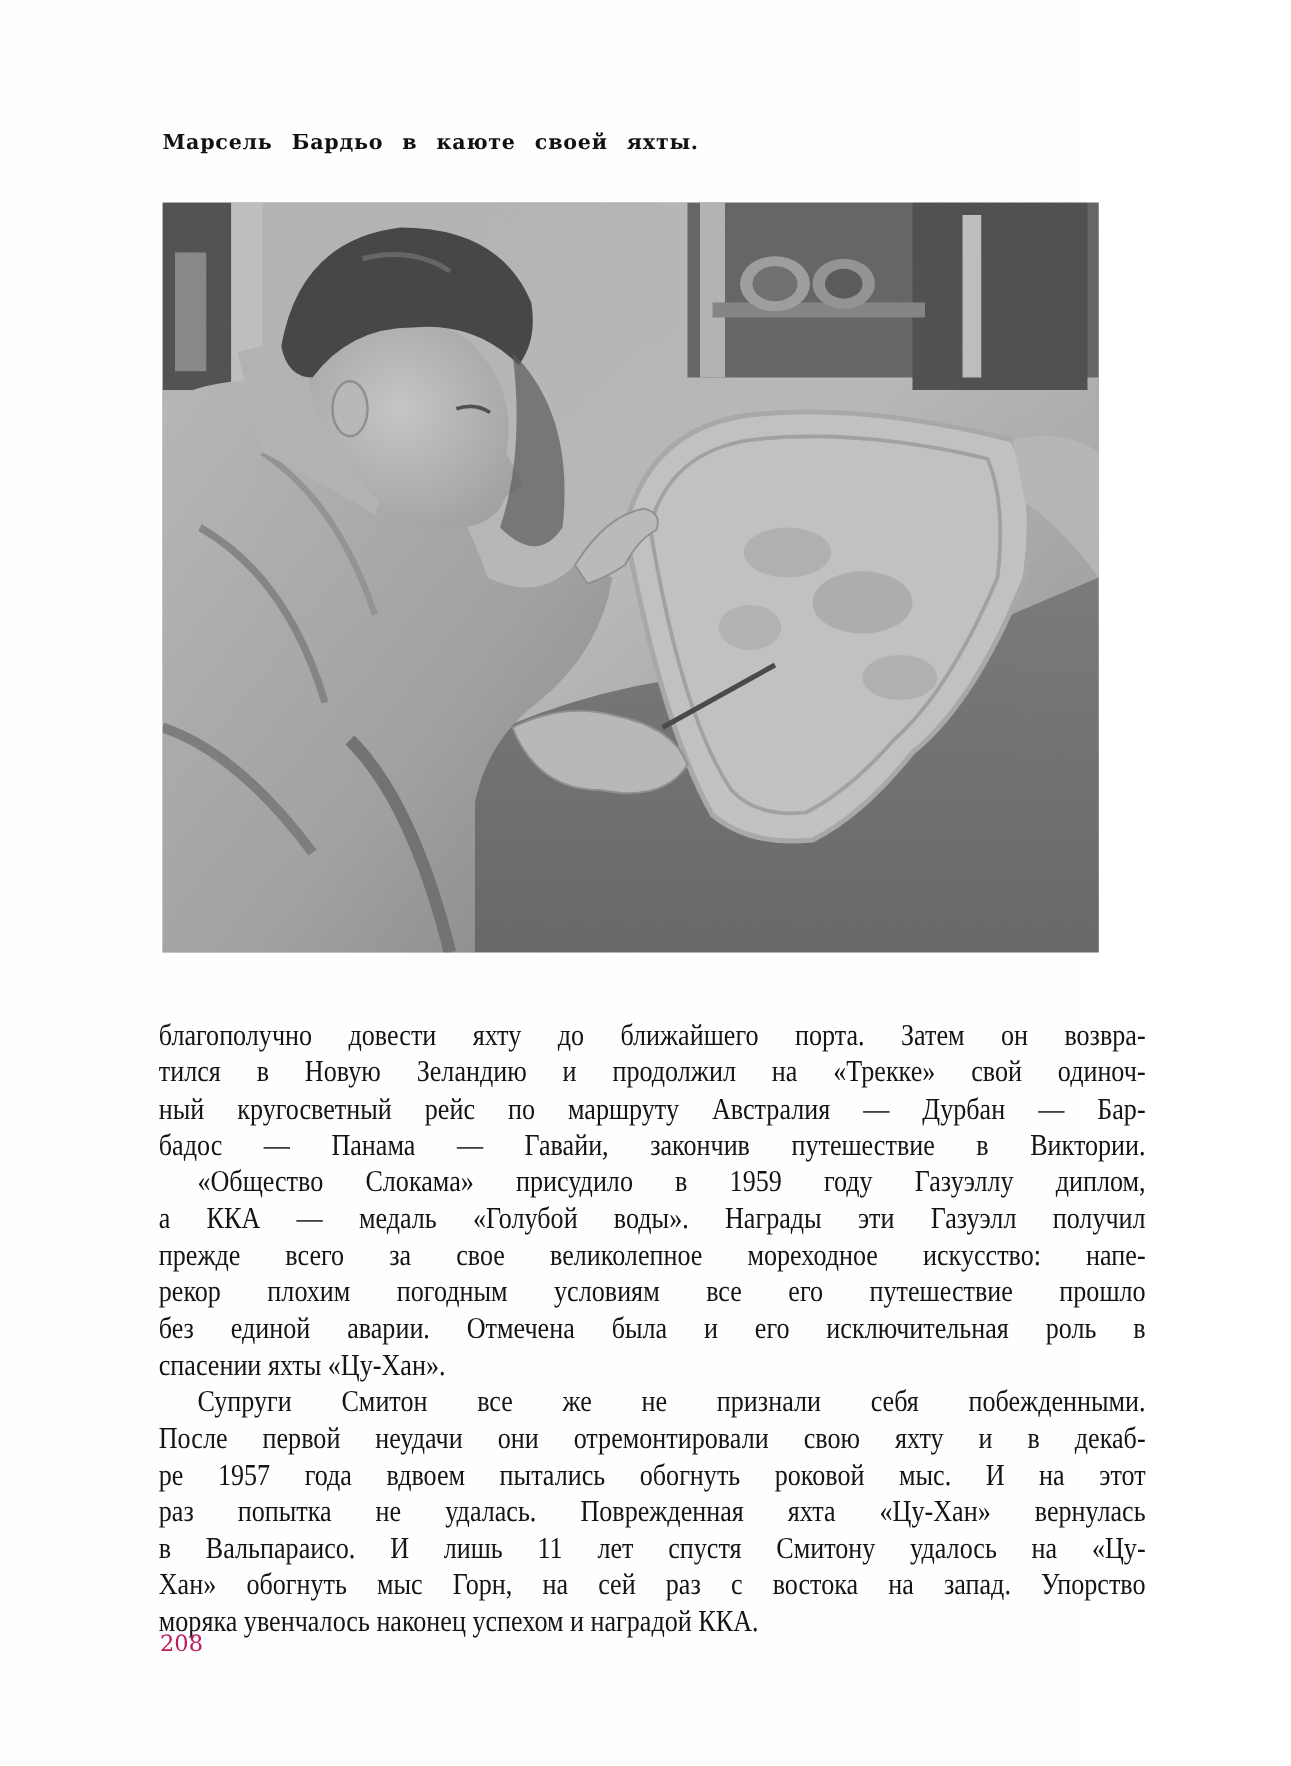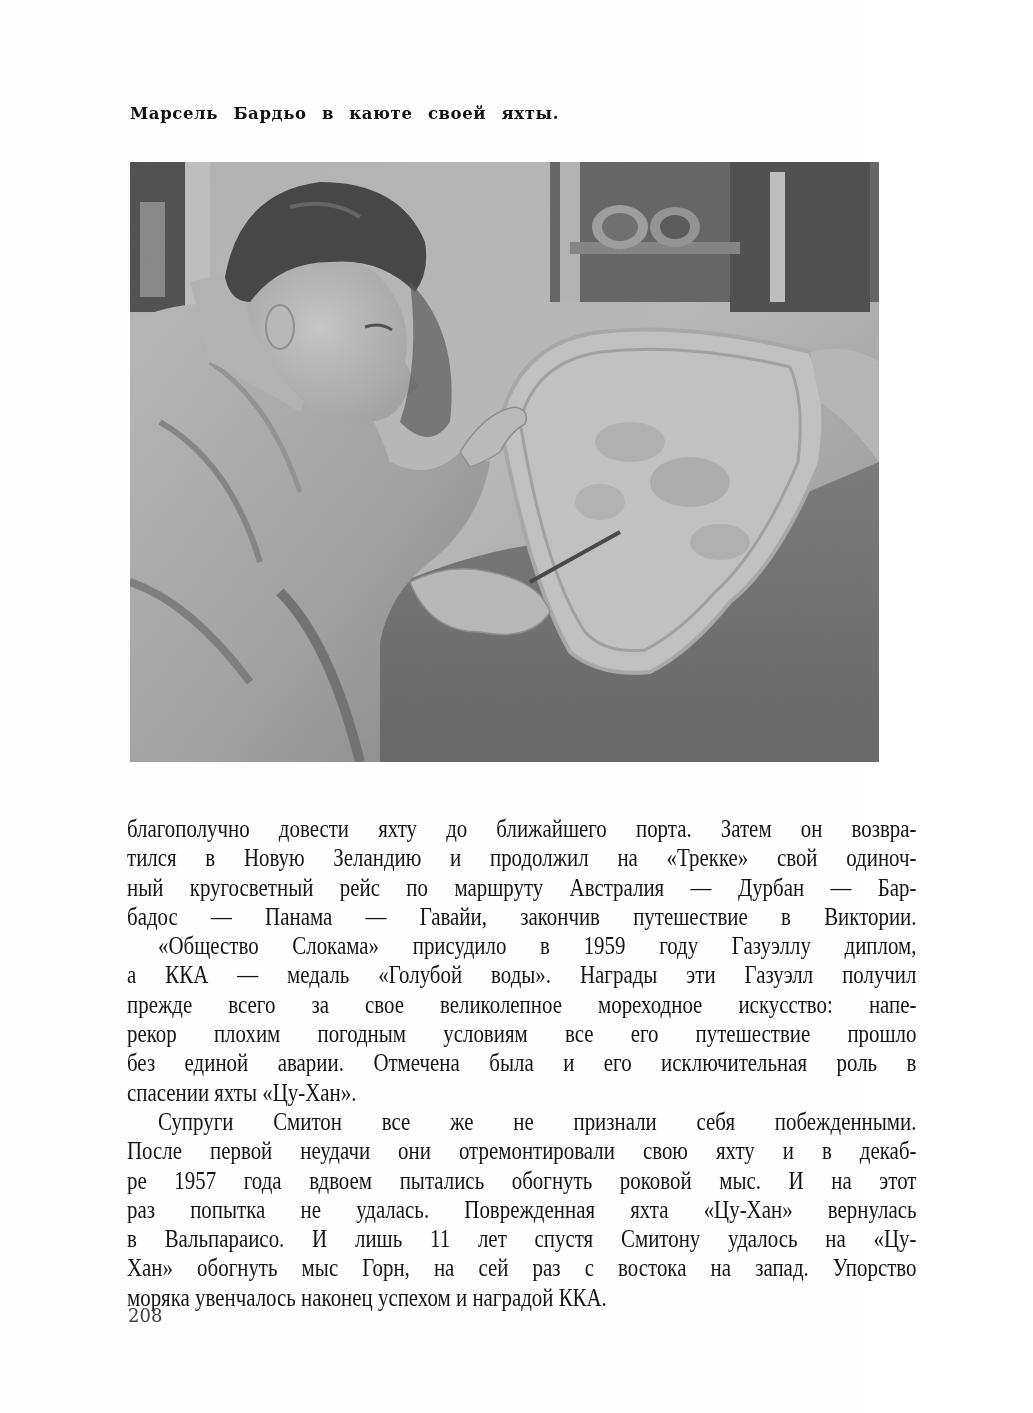--- a/index.html
+++ b/index.html
@@ -25,21 +25,21 @@
       font-size: 24.3px; line-height: 29.3px; color: #141414;
       transform: scaleX(0.86); transform-origin: left top;
       width: 918px;
     }
     .line { display: block; text-align: justify; text-align-last: justify; white-space: nowrap; }
     .line.left { text-align-last: left; }
     .line.indent { padding-left: 36px; }
 
     .page-number {
       position: absolute; left: 128px; top: 1305px;
-      font-family: "DejaVu Serif", serif; font-size: 18px; color: #404040;
+      font-family: "DejaVu Serif", serif; font-size: 18px; color: #be185d;
     }
   </style>
 </head>
 <body>
 
 <div class="page">
 
   <div class="caption">Марсель Бардьо в каюте своей яхты.</div>
 
   <div class="photo">

